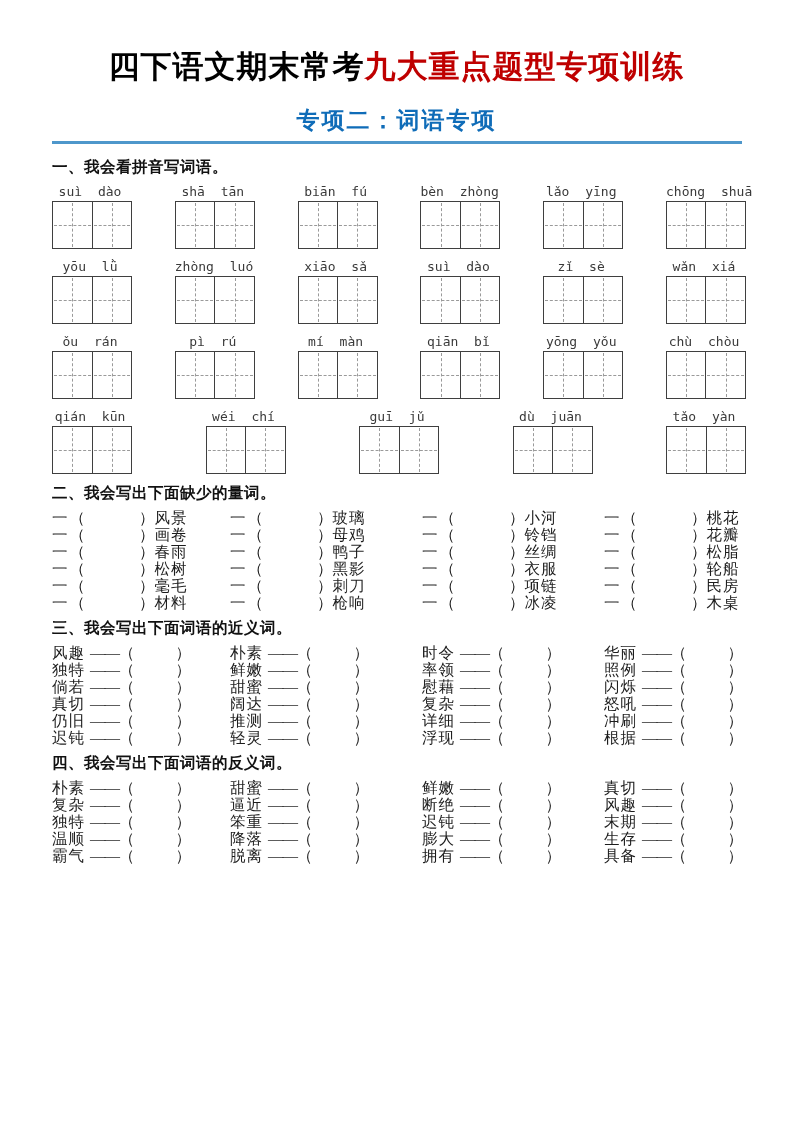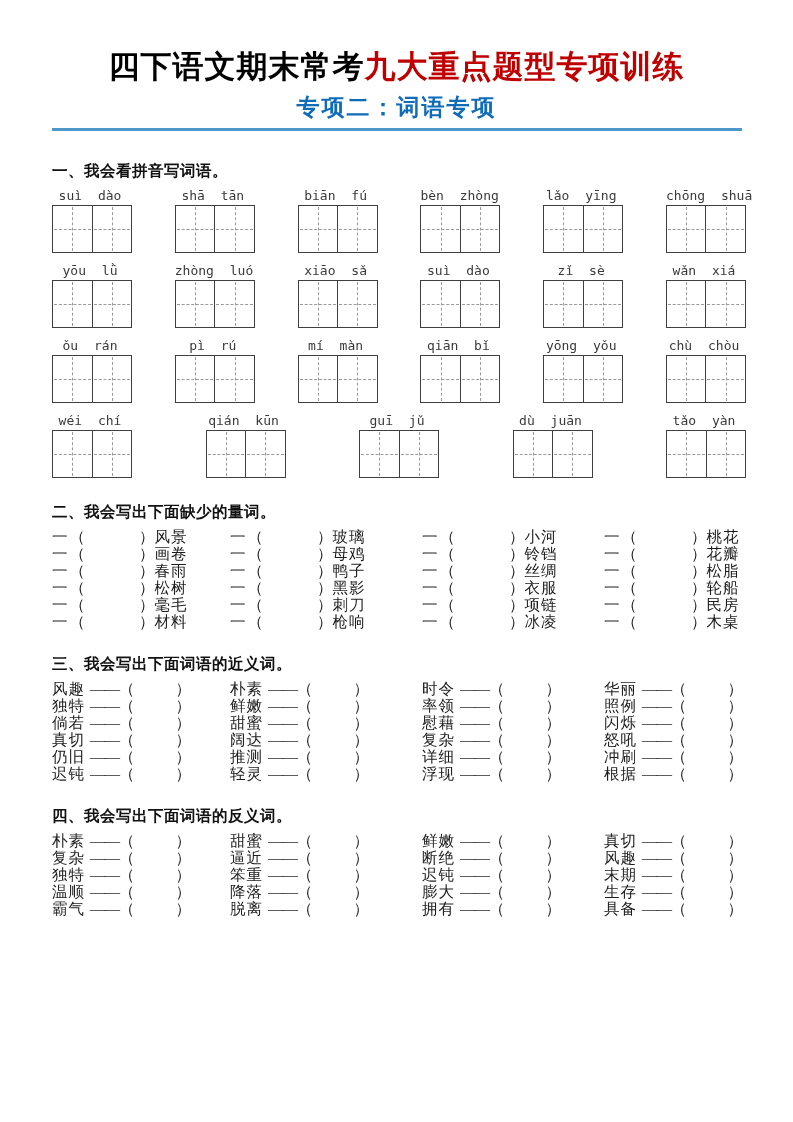--- a/index.html
+++ b/index.html
@@ -10,29 +10,29 @@
     font-family:"Liberation Serif","DejaVu Serif",serif; color:#1c1c1c;
   }
   .title {
     padding-top:48px; text-align:center;
     font-family:"Liberation Sans","DejaVu Sans",sans-serif;
     font-weight:900; font-size:31px; letter-spacing:1px; line-height:1.25;
   }
   .t-black { color:#000000; }
   .t-red   { color:#bf0000; }
   .subtitle {
-    margin-top:5px; text-align:center;
+    margin-top:18px; text-align:center;
     font-family:"Liberation Sans","DejaVu Sans",sans-serif;
     font-weight:800; font-size:23px; color:#0f6cb8; letter-spacing:2px;
   }
   .rule { margin:5px 51px 0 52px; border-top:3px solid #4e97cb; }
   .content { padding:6px 51px 0 52px; }
   .h {
     font-size:15.5px; font-weight:700; color:#111;
-    margin-top:24px; margin-bottom:5px; letter-spacing:0.5px;
+    margin-top:7px; margin-bottom:5px; letter-spacing:0.5px;
   }
   
   .prow { display:flex; justify-content:space-between; margin-bottom:9px; }
   .pg { width:76px; }
   .py {
     height:17px; line-height:17px; text-align:center;
     font-family:"DejaVu Sans Mono","Liberation Mono",monospace;
     font-size:13px; color:#3a3a3a; word-spacing:8px; white-space:nowrap;
   }
   .tzg { display:flex; width:80px; height:48px; border:1.6px solid #3f3f3f; margin-top:1px; background:#fff; }
@@ -196,28 +196,28 @@
           <div class="py">chù chòu</div>
           <div class="tzg">
             <span class="sq"></span>
             <span class="sq"></span>
           </div>
         </div>
     </div>
 
     <div class="prow">
       <div class="pg">
+          <div class="py">qián kūn</div>
+          <div class="tzg">
+            <span class="sq"></span>
+            <span class="sq"></span>
+          </div>
+        </div>
+      <div class="pg">
           <div class="py">wéi chí</div>
-          <div class="tzg">
-            <span class="sq"></span>
-            <span class="sq"></span>
-          </div>
-        </div>
-      <div class="pg">
-          <div class="py">qián kūn</div>
           <div class="tzg">
             <span class="sq"></span>
             <span class="sq"></span>
           </div>
         </div>
       <div class="pg">
           <div class="py">guī jǔ</div>
           <div class="tzg">
             <span class="sq"></span>
             <span class="sq"></span>

